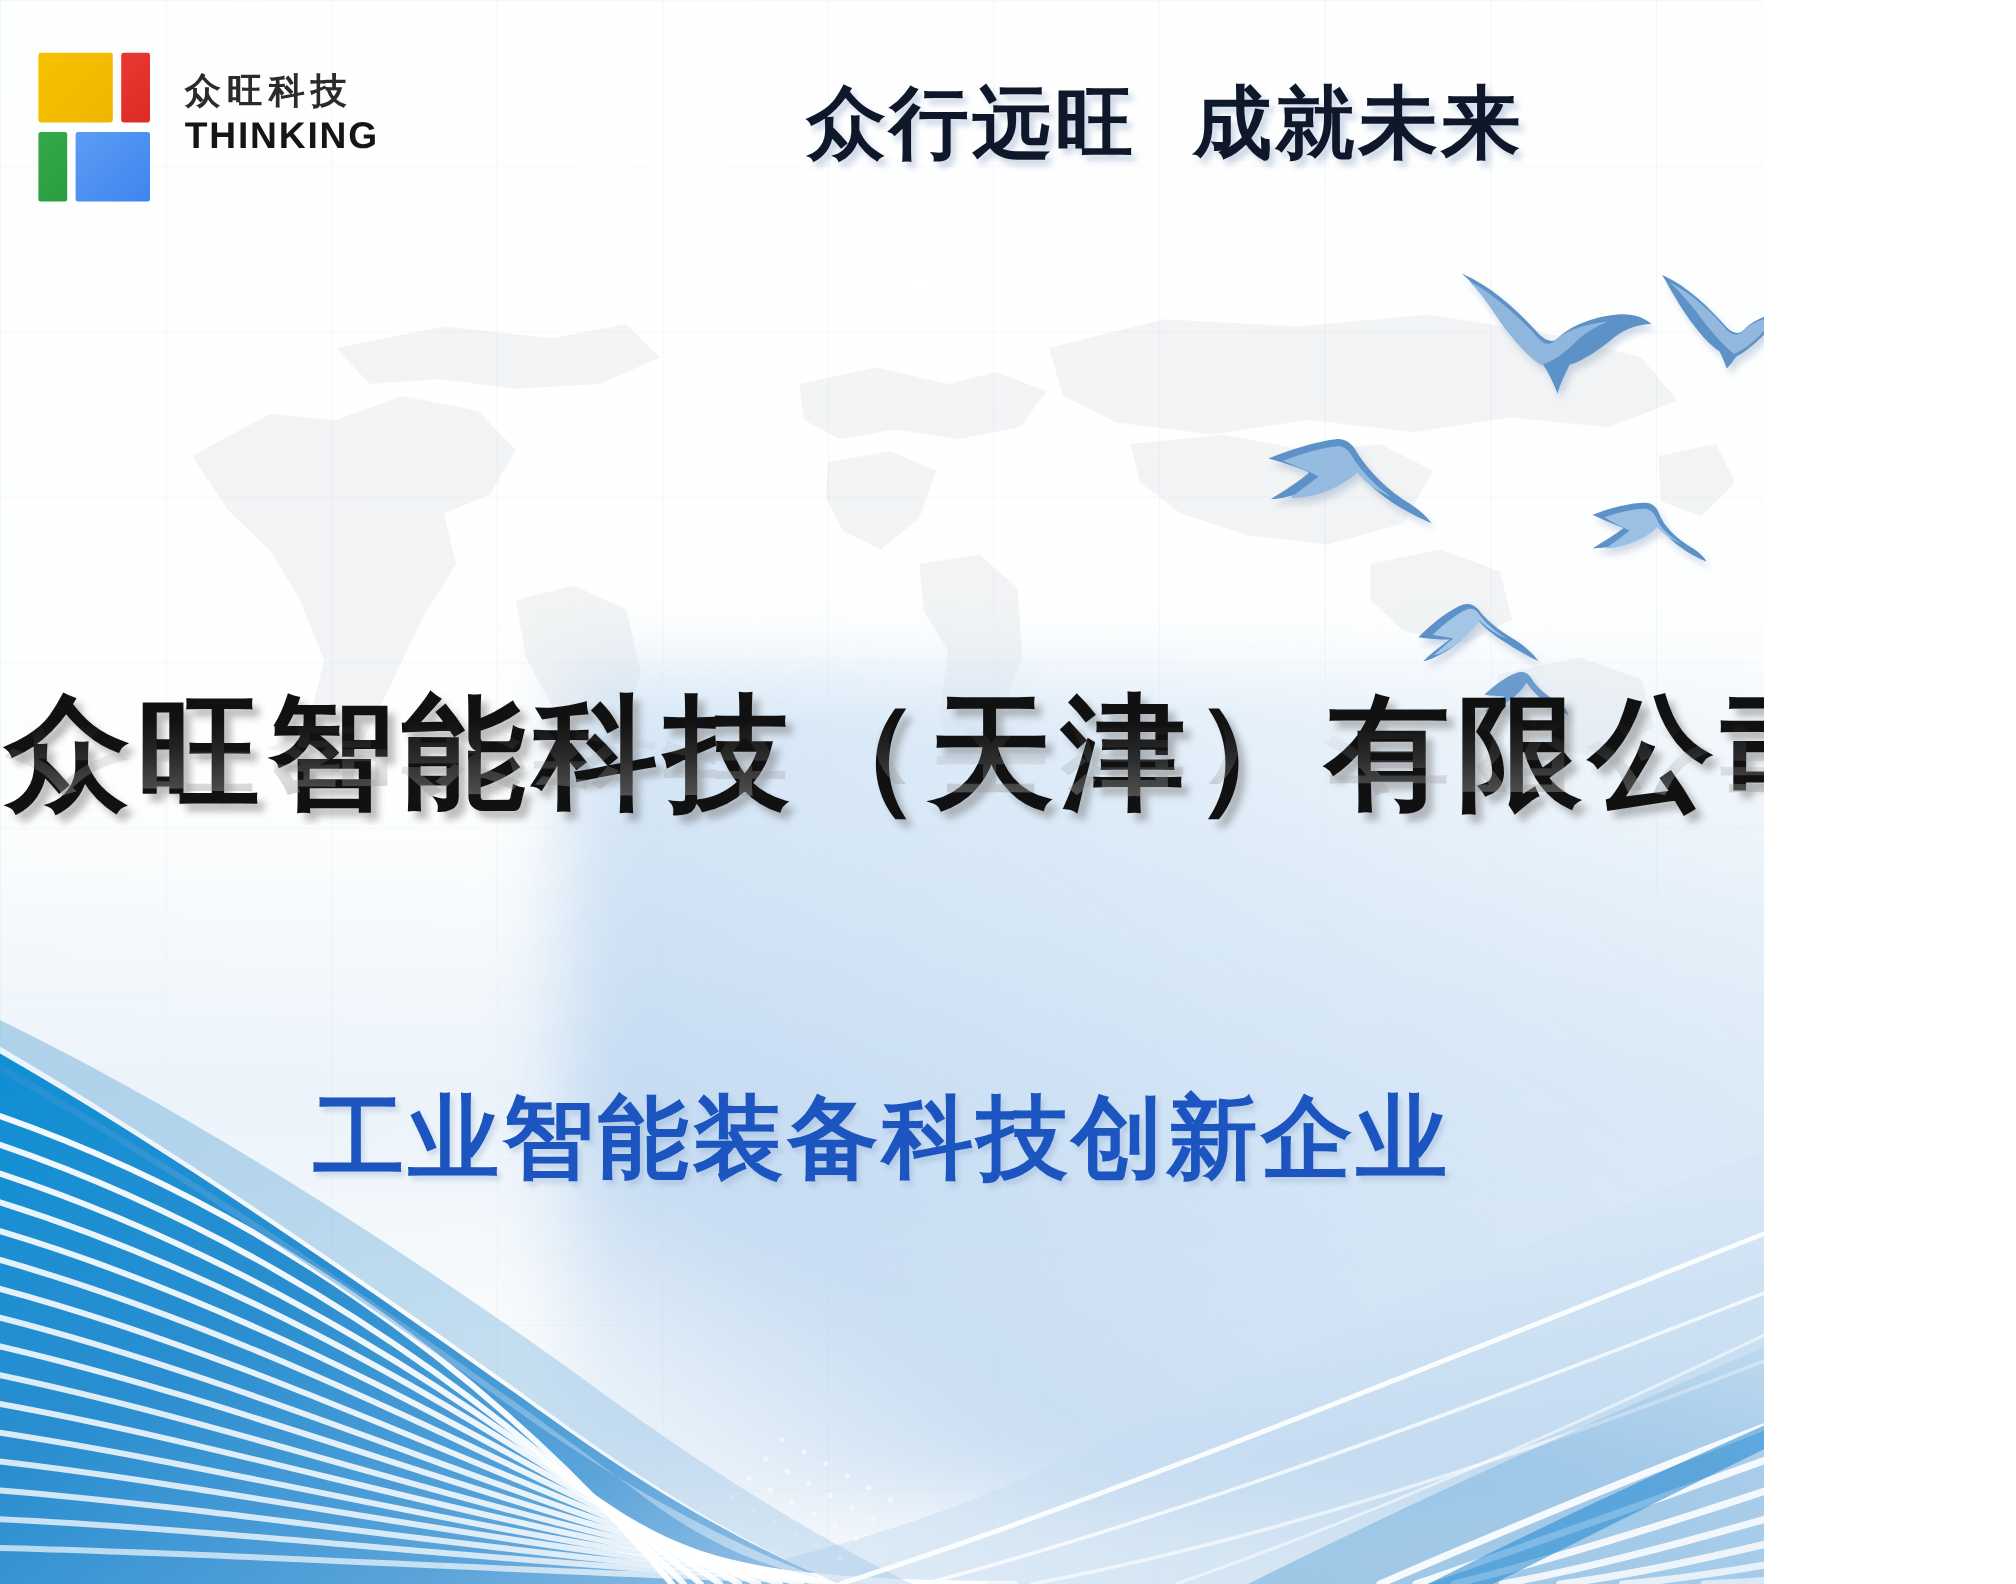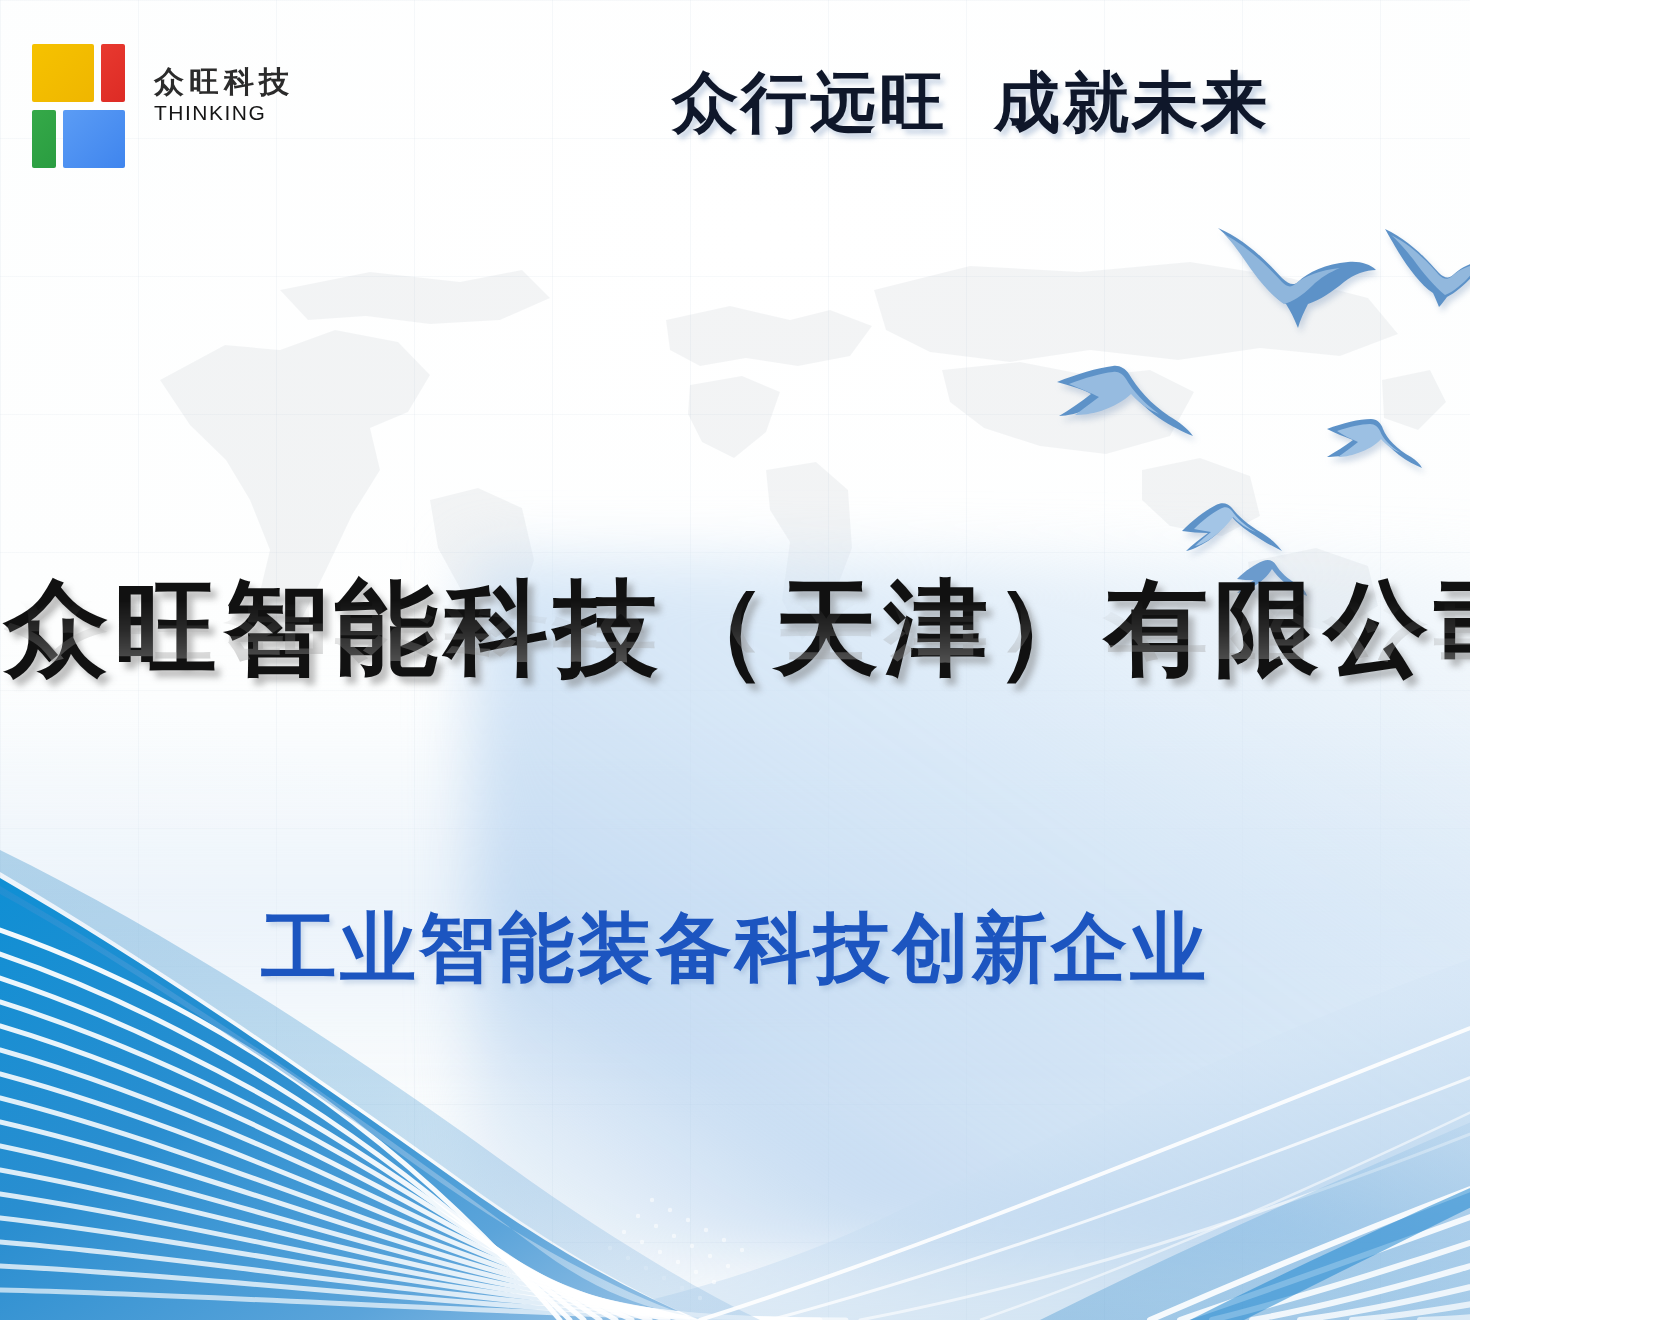--- a/index.html
+++ b/index.html
@@ -82,22 +82,22 @@
   .logo-text { display: flex; flex-direction: column; gap: 4px; padding-top: 8px; }
   .logo-cn {
     font-size: 30px;
     font-weight: 700;
     letter-spacing: 5px;
     color: #2b2b2b;
     line-height: 1.1;
     white-space: nowrap;
   }
   .logo-en {
-    font-size: 21px;
-    font-weight: 400;
+    font-size: 31px;
+    font-weight: 700;
     letter-spacing: 1.5px;
     color: #151515;
     line-height: 1.05;
     white-space: nowrap;
   }
 
   .slogan {
     position: absolute;
     right: 200px;
     top: 58px;

